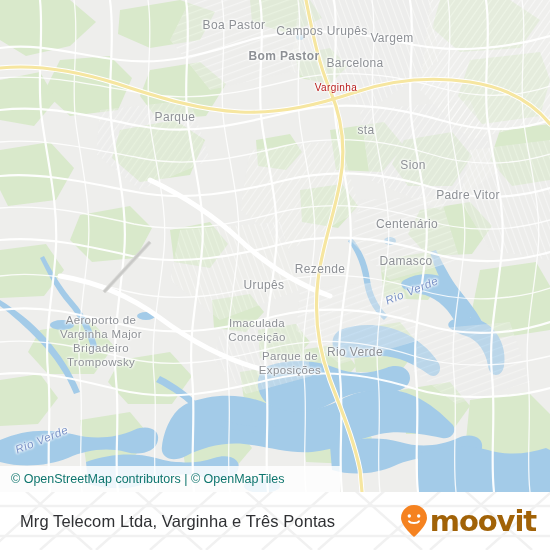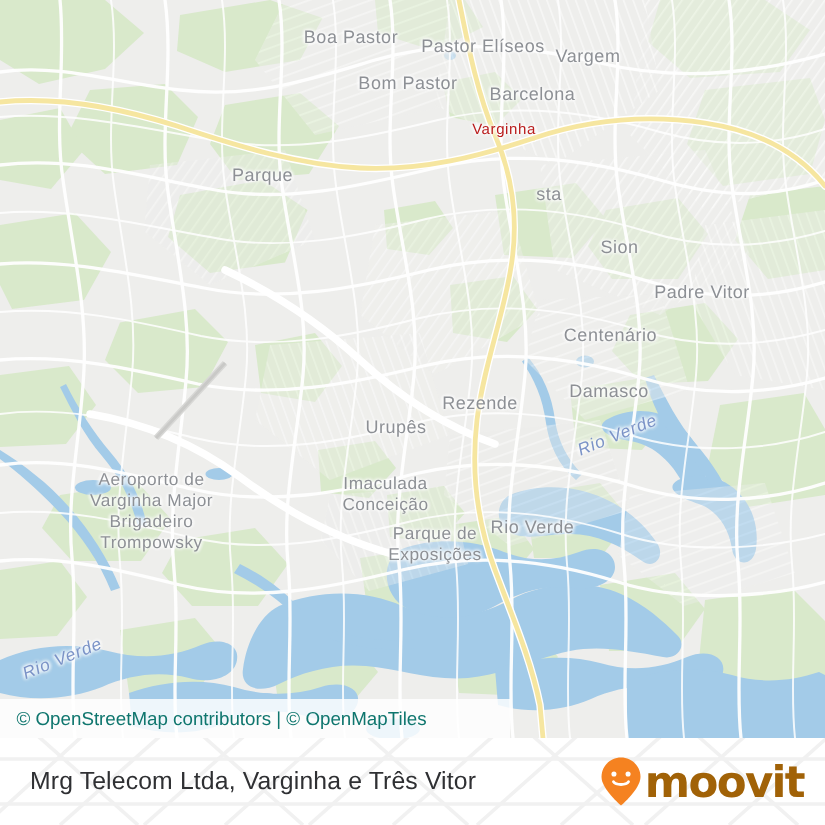--- a/index.html
+++ b/index.html
@@ -363,23 +363,23 @@
       <g stroke="#d8d8d6" stroke-width="4" fill="none" stroke-linecap="butt">
         <path d="M104,292 L150,242"></path>
       </g>
       <g stroke="#c9c9c7" stroke-width="2" fill="none">
         <path d="M104,292 L150,242"></path>
       </g>
     </svg>
 
     <div id="labels">
         <div class="maplabel big" style="left: 234px; top: 25px;">Boa Pastor</div>
-        <div class="maplabel big" style="left: 322px; top: 31px;">Pastor Elíseos</div>
+        <div class="maplabel big" style="left: 322px; top: 31px;">Campos Urupês</div>
         <div class="maplabel big" style="left: 392px; top: 38px;">Vargem</div>
-        <div class="maplabel big" style="left: 272px; top: 56px;">Bom Pastor</div>
+        <div class="maplabel big" style="left: 284px; top: 56px; font-weight: bold;">Bom Pastor</div>
         <div class="maplabel big" style="left: 355px; top: 63px;">Barcelona</div>
         <div class="maplabel city" style="left: 336px; top: 87px;">Varginha</div>
         <div class="maplabel big" style="left: 175px; top: 117px;">Parque</div>
         <div class="maplabel big" style="left: 366px; top: 130px;">sta</div>
         <div class="maplabel big" style="left: 413px; top: 165px;">Sion</div>
         <div class="maplabel big" style="left: 468px; top: 195px;">Padre Vitor</div>
         <div class="maplabel big" style="left: 407px; top: 224px;">Centenário</div>
         <div class="maplabel big" style="left: 406px; top: 261px;">Damasco</div>
         <div class="maplabel big" style="left: 320px; top: 269px;">Rezende</div>
         <div class="maplabel big" style="left: 264px; top: 285px;">Urupês</div>
@@ -419,21 +419,21 @@
         <path d="M486,58 L558,-6"></path>
         <path d="M20,-6 L92,58"></path>
         <path d="M130,-6 L202,58"></path>
         <path d="M240,-6 L312,58"></path>
         <path d="M350,-6 L422,58"></path>
         <path d="M460,-6 L532,58"></path>
         <path d="M-10,14 L560,14"></path>
         <path d="M-10,44 L560,44"></path>
       </g>
     </svg>
-    <div class="ftitle">Mrg Telecom Ltda, Varginha e Três Vitor</div>
+    <div class="ftitle">Mrg Telecom Ltda, Varginha e Três Pontas</div>
     <div id="brand">
       <svg class="pin" width="30" height="34" viewBox="0 0 30 34">
         <path d="M15,1 C7.8,1 2,6.8 2,14 C2,22 15,33 15,33 C15,33 28,22 28,14 C28,6.8 22.2,1 15,1 Z" fill="#f58220"></path>
         <circle cx="10.3" cy="12" r="1.7" fill="#ffffff"></circle>
         <circle cx="19.7" cy="12" r="1.7" fill="#ffffff"></circle>
         <path d="M10,17.2 C11.6,19.6 18.4,19.6 20,17.2" fill="none" stroke="#ffffff" stroke-width="1.9" stroke-linecap="round"></path>
       </svg>
       <span class="wordmark">moovit</span>
     </div>
   </div>

